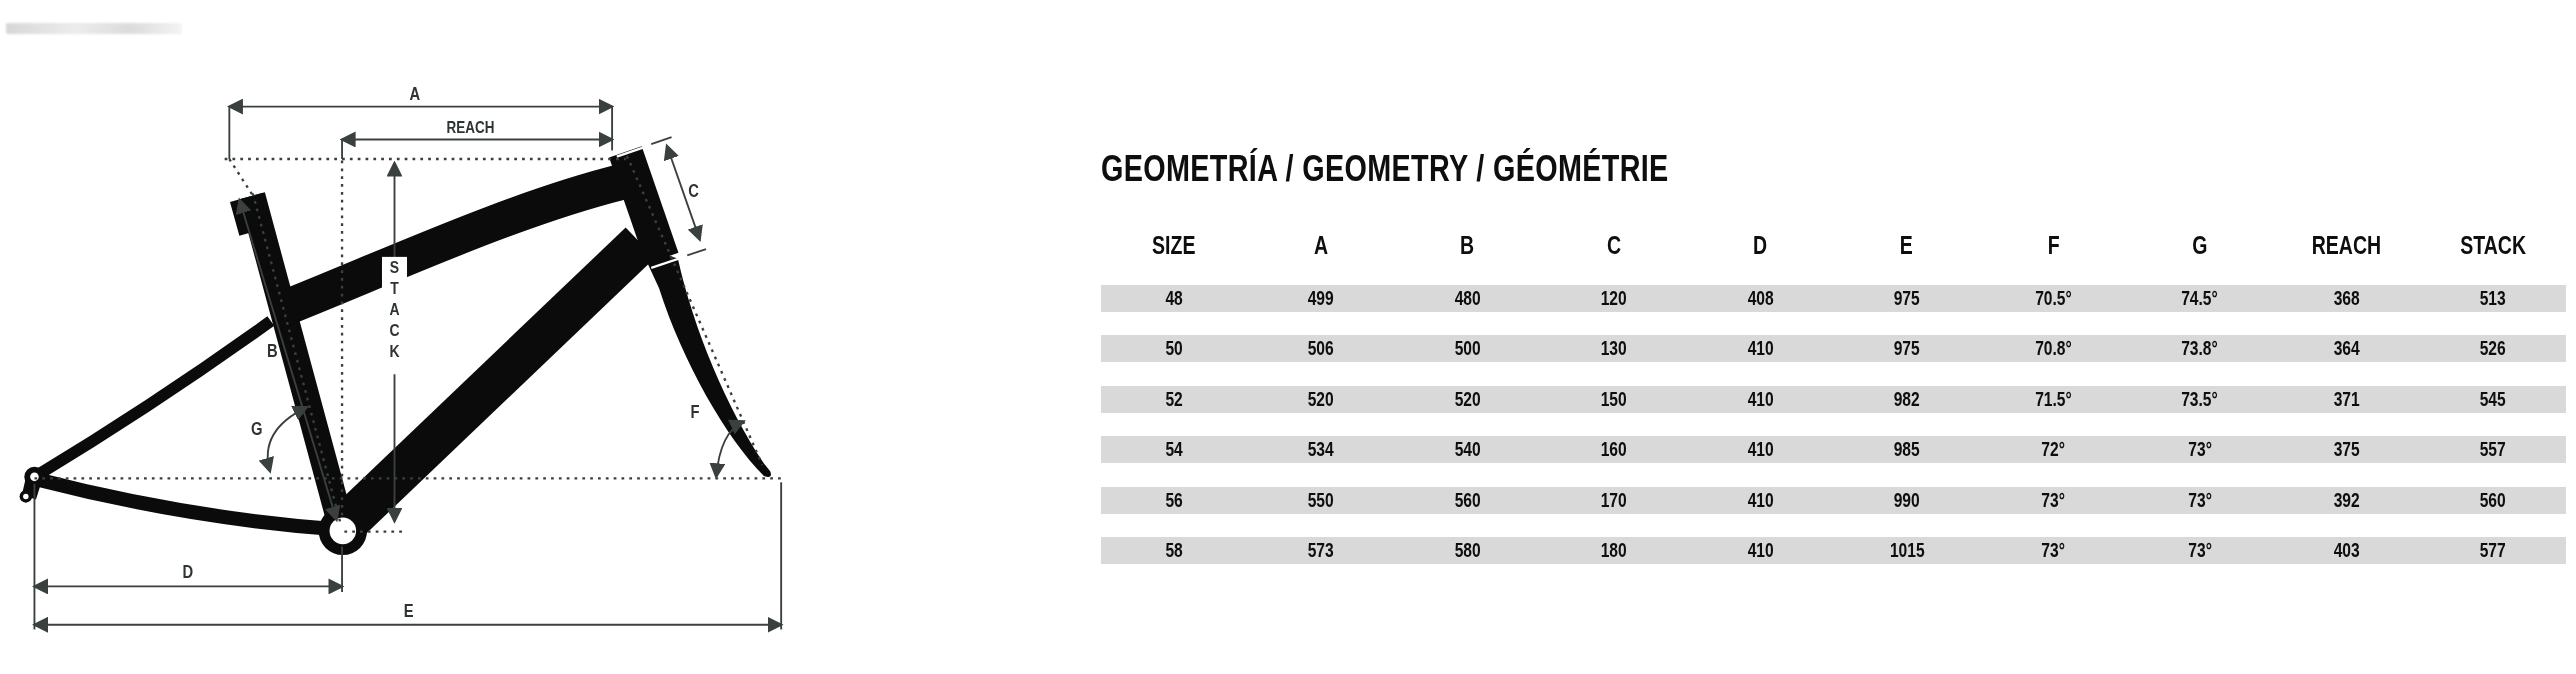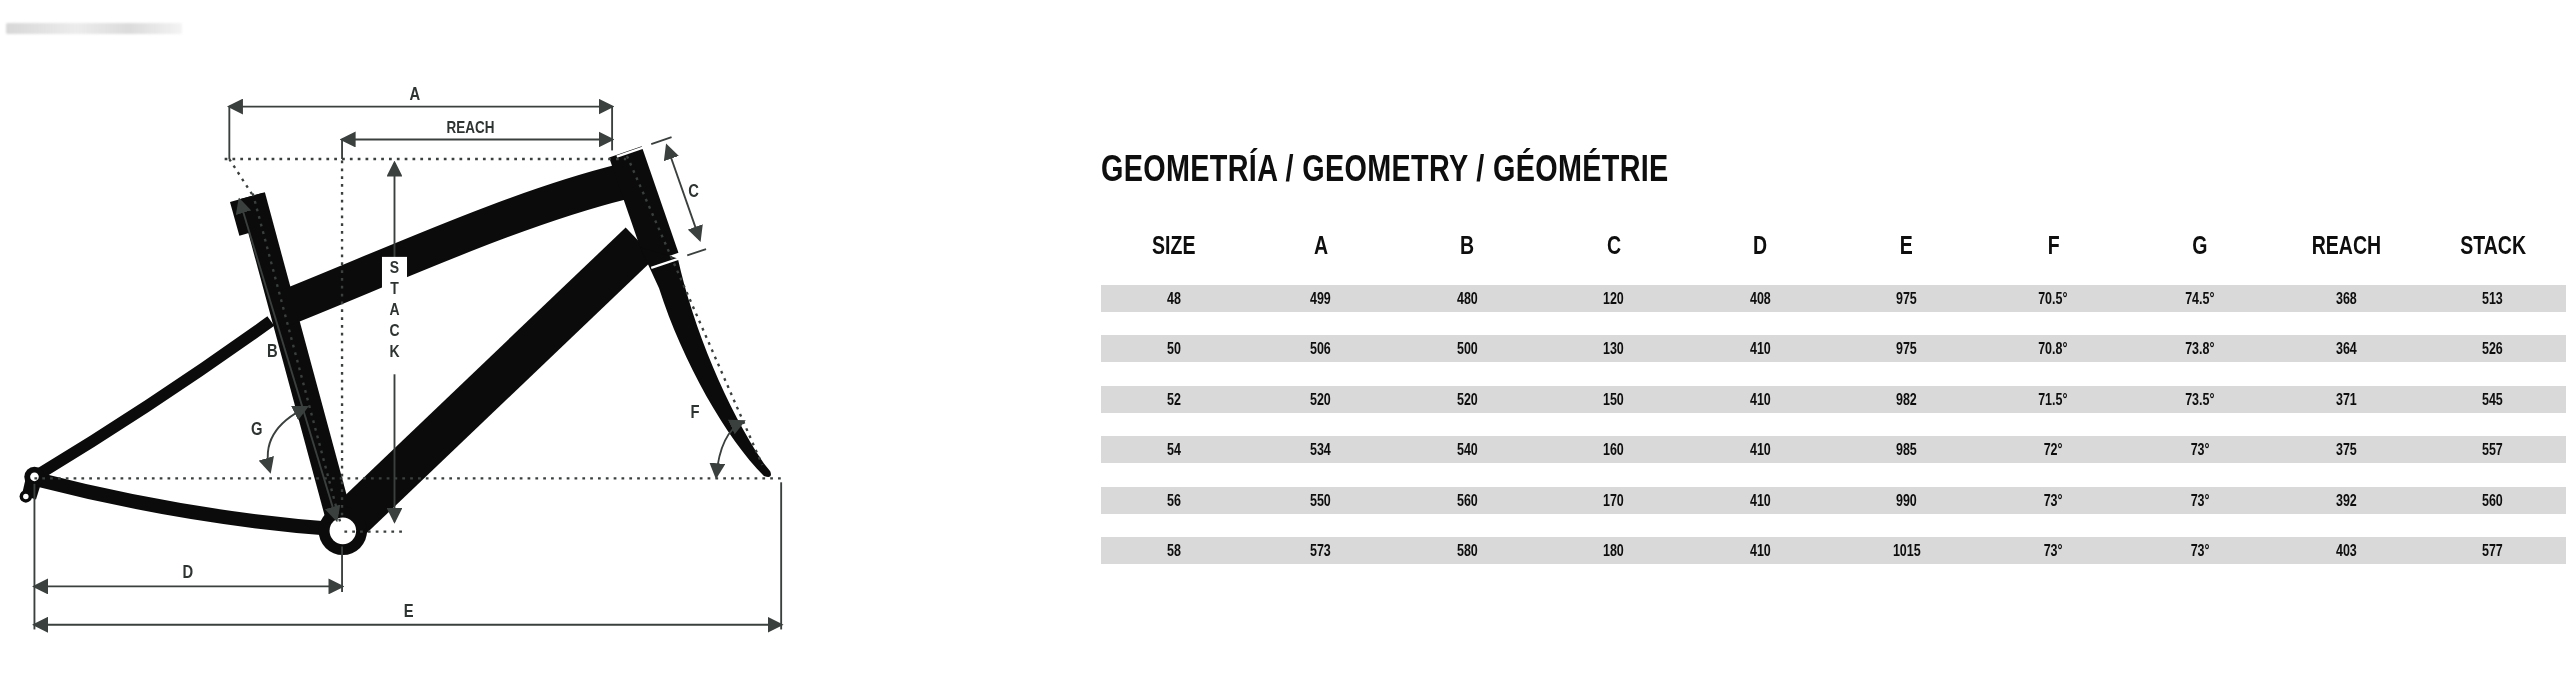--- a/index.html
+++ b/index.html
@@ -21,21 +21,21 @@
     font-size:36px;line-height:41px;font-weight:bold;letter-spacing:0.4px;
     transform:scaleX(0.80);transform-origin:left center;white-space:nowrap;
   }
   .thead{display:flex;margin-top:45px;height:23.5px;align-items:center;}
   .thead .cell{flex:1;text-align:center;font-weight:bold;font-size:25px;line-height:23.5px;}
   .tbody{margin-top:27px;}
   .trow{
     display:flex;height:27px;margin-bottom:23.5px;align-items:center;
     background:var(--band,#d9d9d9);
   }
-  .trow .cell{flex:1;text-align:center;font-weight:bold;font-size:16px;line-height:27px;}
+  .trow .cell{flex:1;text-align:center;font-weight:bold;font-size:20px;line-height:27px;}
 
   
   .dimlbl{font-family:"Liberation Sans",sans-serif;font-weight:bold;fill:#2e3431;}
 </style>
 </head>
 <body>
 
 <div class="watermark"></div>
 
 <svg class="diagram" viewBox="0 0 1100 862" xmlns="http://www.w3.org/2000/svg">

